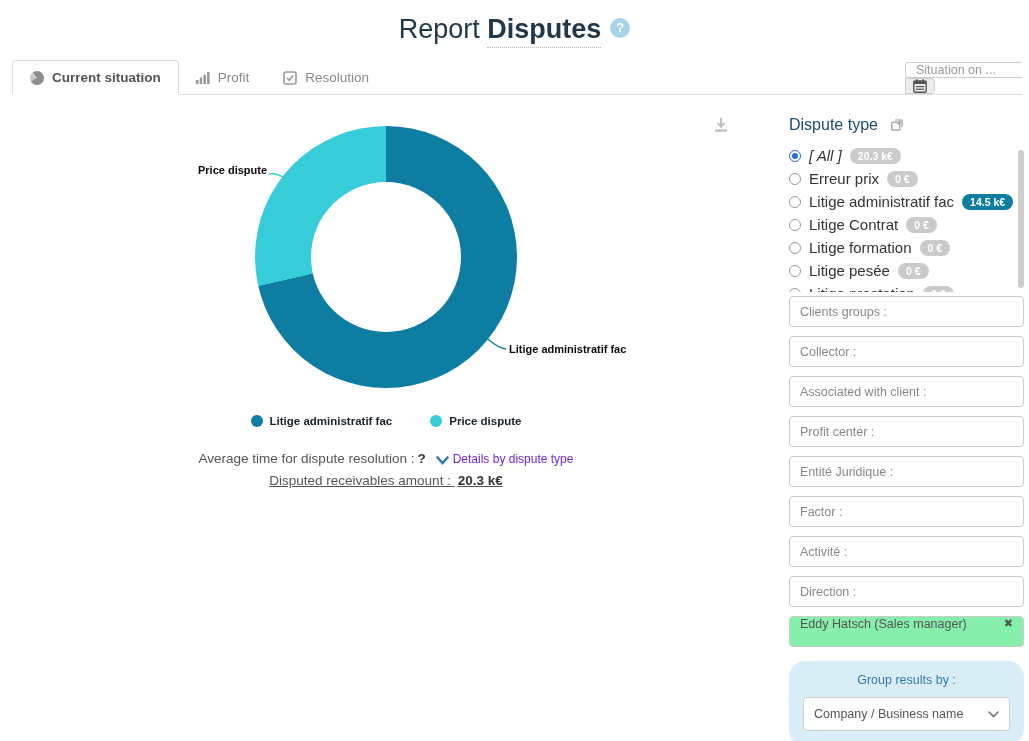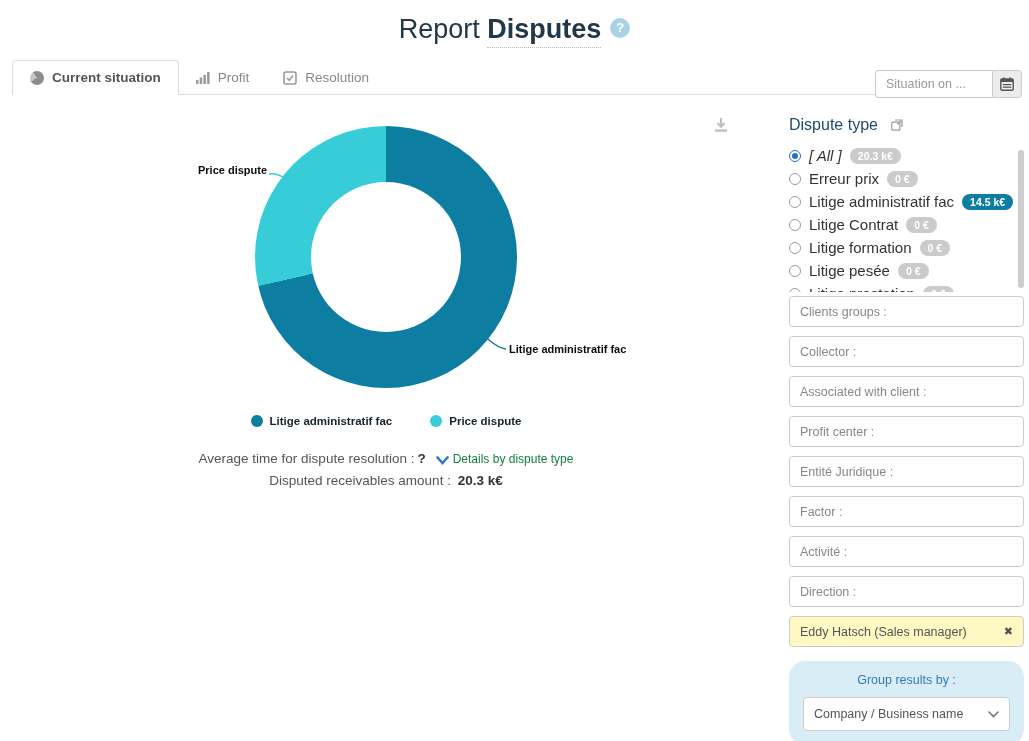--- a/index.html
+++ b/index.html
@@ -19,21 +19,21 @@
           display:flex;align-items:flex-end;}
   .tab{display:flex;align-items:center;gap:8px;height:33px;padding:0 17px;font-size:13.5px;color:#888;
        cursor:pointer;}
   .tab.active{background:#fff;border:1px solid #ddd;border-bottom:1px solid #fff;margin-bottom:-1px;
               border-radius:4px 4px 0 0;font-weight:700;color:#555;}
   .pie-ico{width:14px;height:14px;border-radius:50%;
            background:conic-gradient(#8d8d8d 0 240deg,#c6c6c6 240deg 325deg,#8d8d8d 325deg 360deg);}
   .tab svg{display:block;}
 
   
-  .sit-group{position:absolute;top:70px;right:7px;display:flex;height:28px;}
+  .sit-group{position:absolute;top:62px;right:7px;display:flex;height:28px;flex-direction:column;}
   .sit-input{width:96px;height:26px;border:1px solid #ccc;border-right:none;border-radius:4px 0 0 4px;
              padding:0 10px;font-size:12.5px;color:#555;font-family:inherit;outline:none;}
   .sit-input::placeholder{color:#999;}
   .sit-btn{width:30px;height:28px;background:#ececec;border:1px solid #ccc;border-radius:0 4px 4px 0;
            display:flex;align-items:center;justify-content:center;cursor:pointer;box-sizing:border-box;}
 
   
   .dl-ico{position:absolute;left:712px;top:117px;cursor:pointer;}
   .donut{position:absolute;left:255px;top:126px;width:262px;height:262px;border-radius:50%;}
   .donut::after{content:"";position:absolute;left:56px;top:56px;width:150px;height:150px;
@@ -42,23 +42,23 @@
   .lbl-price{left:198px;top:164px;width:68px;text-align:right;}
   .lbl-litige{left:509px;top:343px;}
   .connector{position:absolute;}
 
   .legend{position:absolute;top:415px;left:0;width:772px;display:flex;justify-content:center;gap:38px;}
   .legend-item{display:flex;align-items:center;gap:7px;font-size:11.5px;font-weight:700;color:#16242e;cursor:pointer;}
   .legend-dot{width:12px;height:12px;border-radius:50%;}
 
   .avg-line{position:absolute;top:451px;left:0;width:772px;text-align:center;font-size:13.5px;color:#555;}
   .avg-line .q{font-weight:700;color:#333;margin-left:3px;}
-  .details-link{font-size:12px;color:#15803d;margin-left:4px;text-decoration:none;cursor:pointer;}
+  .details-link{font-size:12px;color:#6d28d9;margin-left:4px;text-decoration:none;cursor:pointer;}
   .chev-blue{position:relative;top:2px;margin-left:10px;}
-  .amount-line{position:absolute;top:473px;left:0;width:772px;text-align:center;font-size:13.5px;color:#555;}
+  .amount-line{position:absolute;top:473px;left:0;width:772px;text-align:center;font-size:13.5px;color:#555;text-decoration:underline;}
   .amount-line b{color:#333;margin-left:3px;}
 
   
   .sidebar{position:absolute;left:789px;top:0;width:235px;}
   .dt-title{position:absolute;top:116px;left:0;font-size:16px;color:#1c4d6e;display:flex;align-items:center;gap:13px;}
   .dt-list{position:absolute;top:144px;left:0;width:235px;height:148px;overflow:hidden;}
   .dt-row{display:flex;align-items:center;gap:8px;height:23px;cursor:pointer;}
   .radio{width:12px;height:12px;border-radius:50%;border:1px solid #9a9a9a;background:#fff;box-sizing:border-box;flex:0 0 auto;position:relative;}
   .radio.sel{border-color:#2a6fc8;}
   .radio.sel::after{content:"";position:absolute;left:2px;top:2px;width:6px;height:6px;border-radius:50%;background:#2a6fc8;}
@@ -67,22 +67,22 @@
   .badge{font-size:10.5px;font-weight:700;color:#fff;background:#cbcbcb;border-radius:9px;
          padding:2px 8px;white-space:nowrap;}
   .badge.dark{background:#0d7da2;}
   .scroll-thumb{position:absolute;right:0;top:6px;width:6px;height:138px;border-radius:3px;background:#cdcdcd;cursor:pointer;}
 
   .filters{position:absolute;top:296px;left:0;width:235px;}
   .filter-input{display:block;width:235px;height:31px;box-sizing:border-box;border:1px solid #ccc;
                 border-radius:4px;margin-bottom:9px;padding:0 10px;font-size:12.5px;color:#555;
                 font-family:inherit;outline:none;background:#fff;}
   .filter-input::placeholder{color:#888;}
-  .selected-filter{display:flex;align-items:center;justify-content:space-between;width:235px;height:31px;
-                   box-sizing:border-box;border:1px solid #ccc;border-radius:4px;background:#fef9c3;
+  .selected-filter{display:flex;align-items:flex-start;justify-content:space-between;width:235px;height:31px;
+                   box-sizing:border-box;border:1px solid #ccc;border-radius:4px;background:#86efac;
                    padding:0 10px;font-size:12.5px;color:#555;}
   .remove-x{font-size:11px;font-weight:700;color:#555;cursor:pointer;}
 
   .group-panel{margin-top:14px;width:235px;box-sizing:border-box;background:#d9edf7;border-radius:16px;
                padding:12px 14px 14px;}
   .group-label{text-align:center;font-size:12.5px;color:#337ab7;}
   .group-select{margin-top:10px;height:31px;box-sizing:border-box;background:#fff;border:1px solid #ccc;
                 border-radius:4px;display:flex;align-items:center;justify-content:space-between;
                 padding:16px 10px;font-size:12.5px;color:#555;cursor:pointer;}
 </style>

